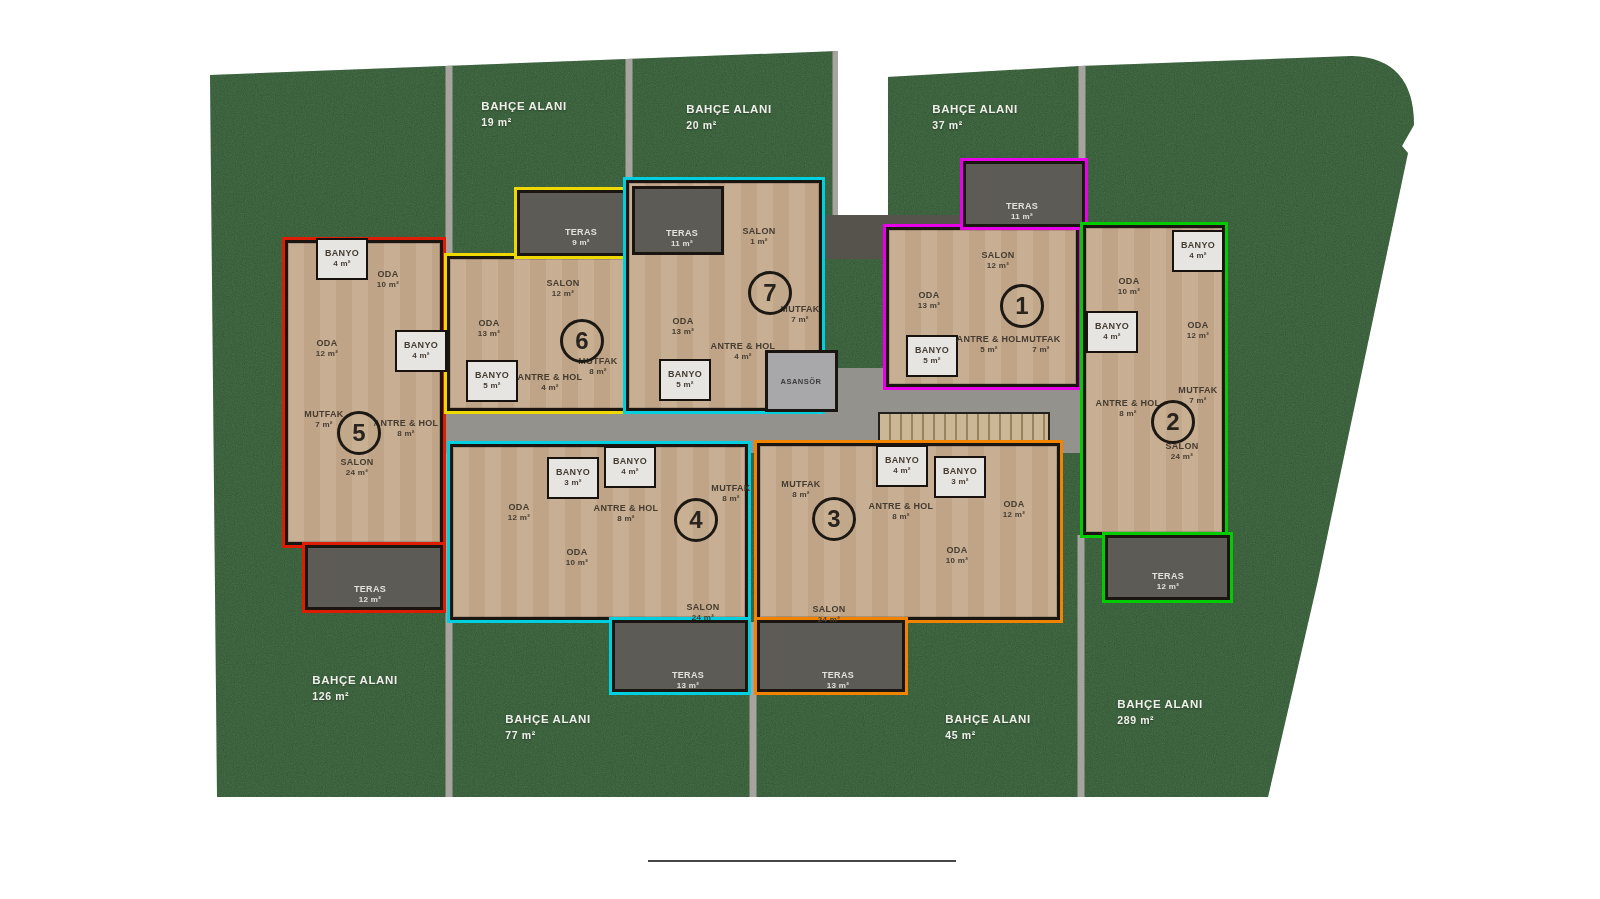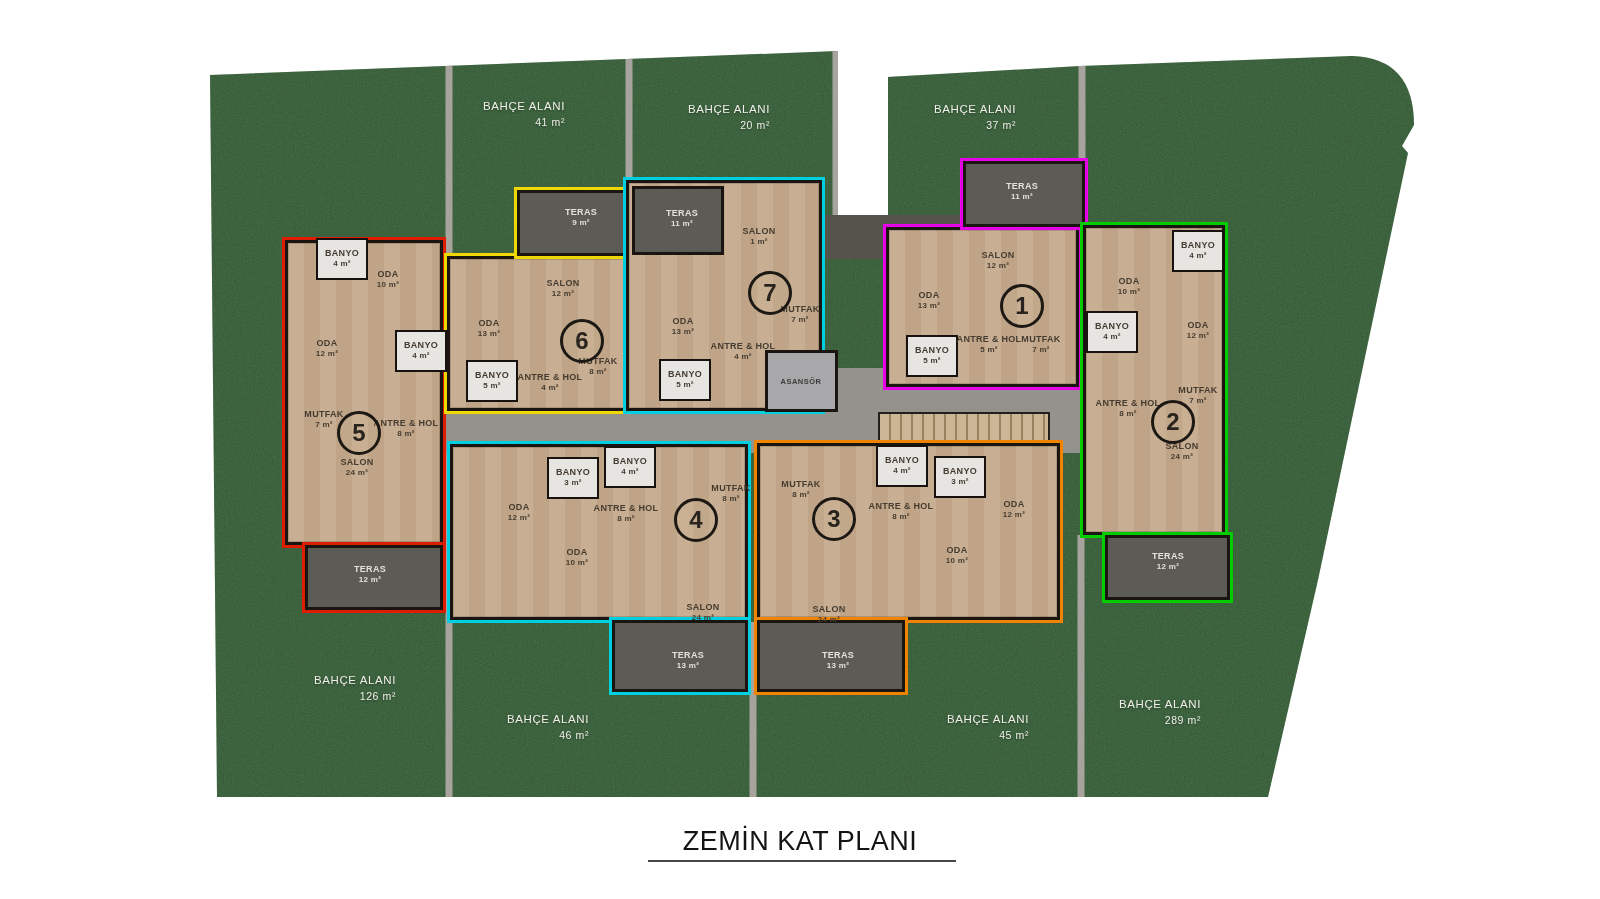--- a/index.html
+++ b/index.html
@@ -12,26 +12,26 @@
           border:2px solid #21201c;box-sizing:border-box;z-index:2;}
   .unit{position:absolute;background:repeating-linear-gradient(90deg,#c8ae92 0 16px,#c0a487 16px 32px);
         border:3px solid #1a1511;box-sizing:border-box;z-index:2;outline:3px solid transparent;
         box-shadow:inset 0 0 0 1px rgba(0,0,0,.15);}
   .terrace{position:absolute;background:#5d5b55;border:3px solid #1a1511;box-sizing:border-box;z-index:2;}
   .bath-tile{position:absolute;transform:translate(-50%,-50%);width:48px;height:38px;
              background:#e6e5e2;border:2px solid #17120e;z-index:3;}
   .room-label{position:absolute;transform:translate(-50%,-50%);text-align:center;z-index:4;
               color:#453c31;font-weight:bold;font-size:9px;line-height:1.25;letter-spacing:.3px;white-space:nowrap;}
   .room-label .area{font-size:8px;font-weight:bold;}
-  .room-label.on-dark{color:#e3e1da;}
+  .room-label.on-dark{color:#e3e1da;margin-top:20px;}
   .badge{position:absolute;transform:translate(-50%,-50%);width:44px;height:44px;border:3px solid #1c1814;
          border-radius:50%;z-index:4;display:flex;align-items:center;justify-content:center;
          font-size:24px;font-weight:bold;color:#2a241e;background:rgba(205,184,155,.2);box-sizing:border-box;}
-  .garden-label{position:absolute;transform:translate(-50%,-50%);text-align:right;z-index:1;
-                color:#f0f0ea;font-weight:normal;font-size:11.5px;line-height:1.35;letter-spacing:.6px;
+  .garden-label{position:absolute;transform:translate(-50%,-50%);text-align:left;z-index:1;
+                color:#f0f0ea;font-weight:bold;font-size:11.5px;line-height:1.35;letter-spacing:.6px;
                 text-shadow:0 1px 2px rgba(0,0,0,.35);white-space:nowrap;}
   .garden-label .area{font-size:10.5px;}
   .elevator{position:absolute;left:765px;top:350px;width:73px;height:62px;background:#a8a8aa;
             border:3px solid #1a1511;box-sizing:border-box;z-index:3;}
   .elevator-label{position:absolute;left:801px;top:381px;transform:translate(-50%,-50%);z-index:4;
                   font-size:7.5px;font-weight:bold;letter-spacing:.5px;color:#3c3c3c;white-space:nowrap;}
   .plan-title{position:absolute;left:630px;top:826px;width:340px;text-align:center;z-index:5;
               font-size:27px;color:#141414;letter-spacing:.5px;}
   .title-line{position:absolute;left:648px;top:860px;width:308px;height:2px;background:#474747;z-index:5;}
 </style>
@@ -69,21 +69,20 @@
 
   <div class="pavement" style="left:443px;top:405px;width:645px;height:48px;"></div>
   <div class="pavement" style="left:632px;top:368px;width:455px;height:85px;"></div>
   <div class="roofband" style="left:822px;top:215px;width:143px;height:44px;"></div>
 
   <div class="stairs" style="left:878px;top:412px;width:172px;height:36px;"></div>
 
   <div class="elevator"></div>
   <div class="elevator-label">ASANSÖR</div>
 
-  <div class="plan-title">ZEMİN KAT PLANI</div>
   <div class="title-line"></div>
 <div class="unit" style="left: 886px; top: 227px; width: 193px; height: 160px; outline-color: rgb(232, 0, 232);"></div>
     <div class="terrace" style="left: 963px; top: 161px; width: 122px; height: 66px; outline: rgb(232, 0, 232) solid 3px;"></div>
     <div class="room-label on-dark" style="left: 1022px; top: 192px;">
       <div>TERAS</div>
       <div class="area">11 m²</div>
     </div>
     <div class="room-label" style="left: 998px; top: 261px;">
       <div>SALON</div>
       <div class="area">12 m²</div>
@@ -305,37 +304,37 @@
       <div class="area">4 m²</div>
     </div>
     <div class="bath-tile" style="left: 685px; top: 380px;"></div>
     <div class="room-label" style="left: 685px; top: 380px;">
       <div>BANYO</div>
       <div class="area">5 m²</div>
     </div>
     <div class="badge" style="left: 770px; top: 293px;">7</div>
     <div class="garden-label" style="left: 524px; top: 114px;">
       <div>BAHÇE ALANI</div>
-      <div class="area">41 m²</div>
+      <div class="area">19 m²</div>
     </div>
     <div class="garden-label" style="left: 729px; top: 117px;">
       <div>BAHÇE ALANI</div>
       <div class="area">20 m²</div>
     </div>
     <div class="garden-label" style="left: 975px; top: 117px;">
       <div>BAHÇE ALANI</div>
       <div class="area">37 m²</div>
     </div>
     <div class="garden-label" style="left: 355px; top: 688px;">
       <div>BAHÇE ALANI</div>
       <div class="area">126 m²</div>
     </div>
     <div class="garden-label" style="left: 548px; top: 727px;">
       <div>BAHÇE ALANI</div>
-      <div class="area">46 m²</div>
+      <div class="area">77 m²</div>
     </div>
     <div class="garden-label" style="left: 988px; top: 727px;">
       <div>BAHÇE ALANI</div>
       <div class="area">45 m²</div>
     </div>
     <div class="garden-label" style="left: 1160px; top: 712px;">
       <div>BAHÇE ALANI</div>
       <div class="area">289 m²</div>
     </div>
   </div>

